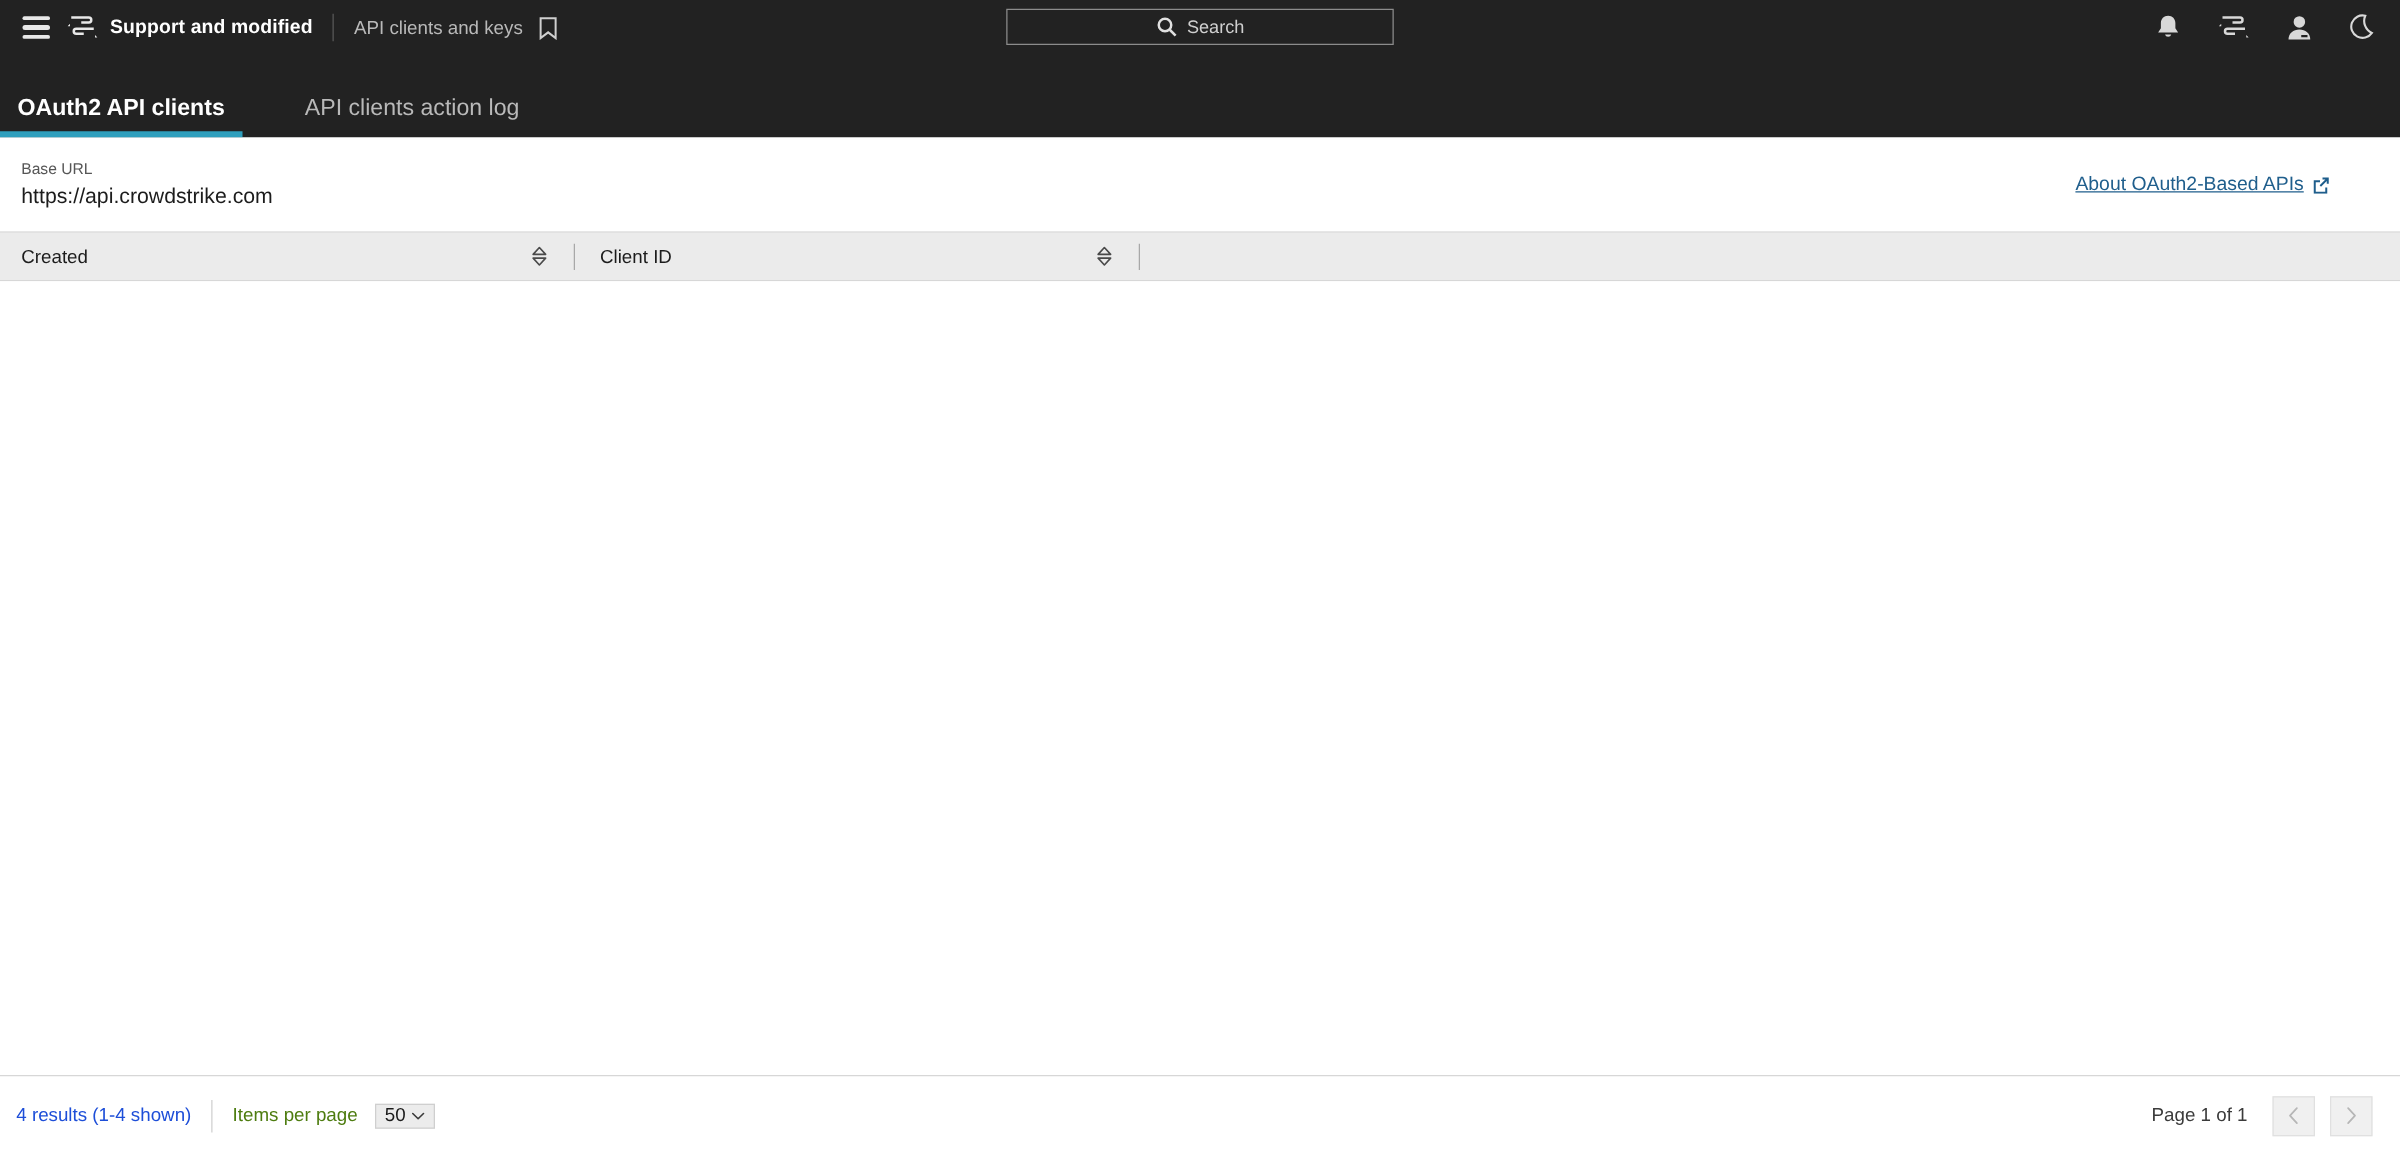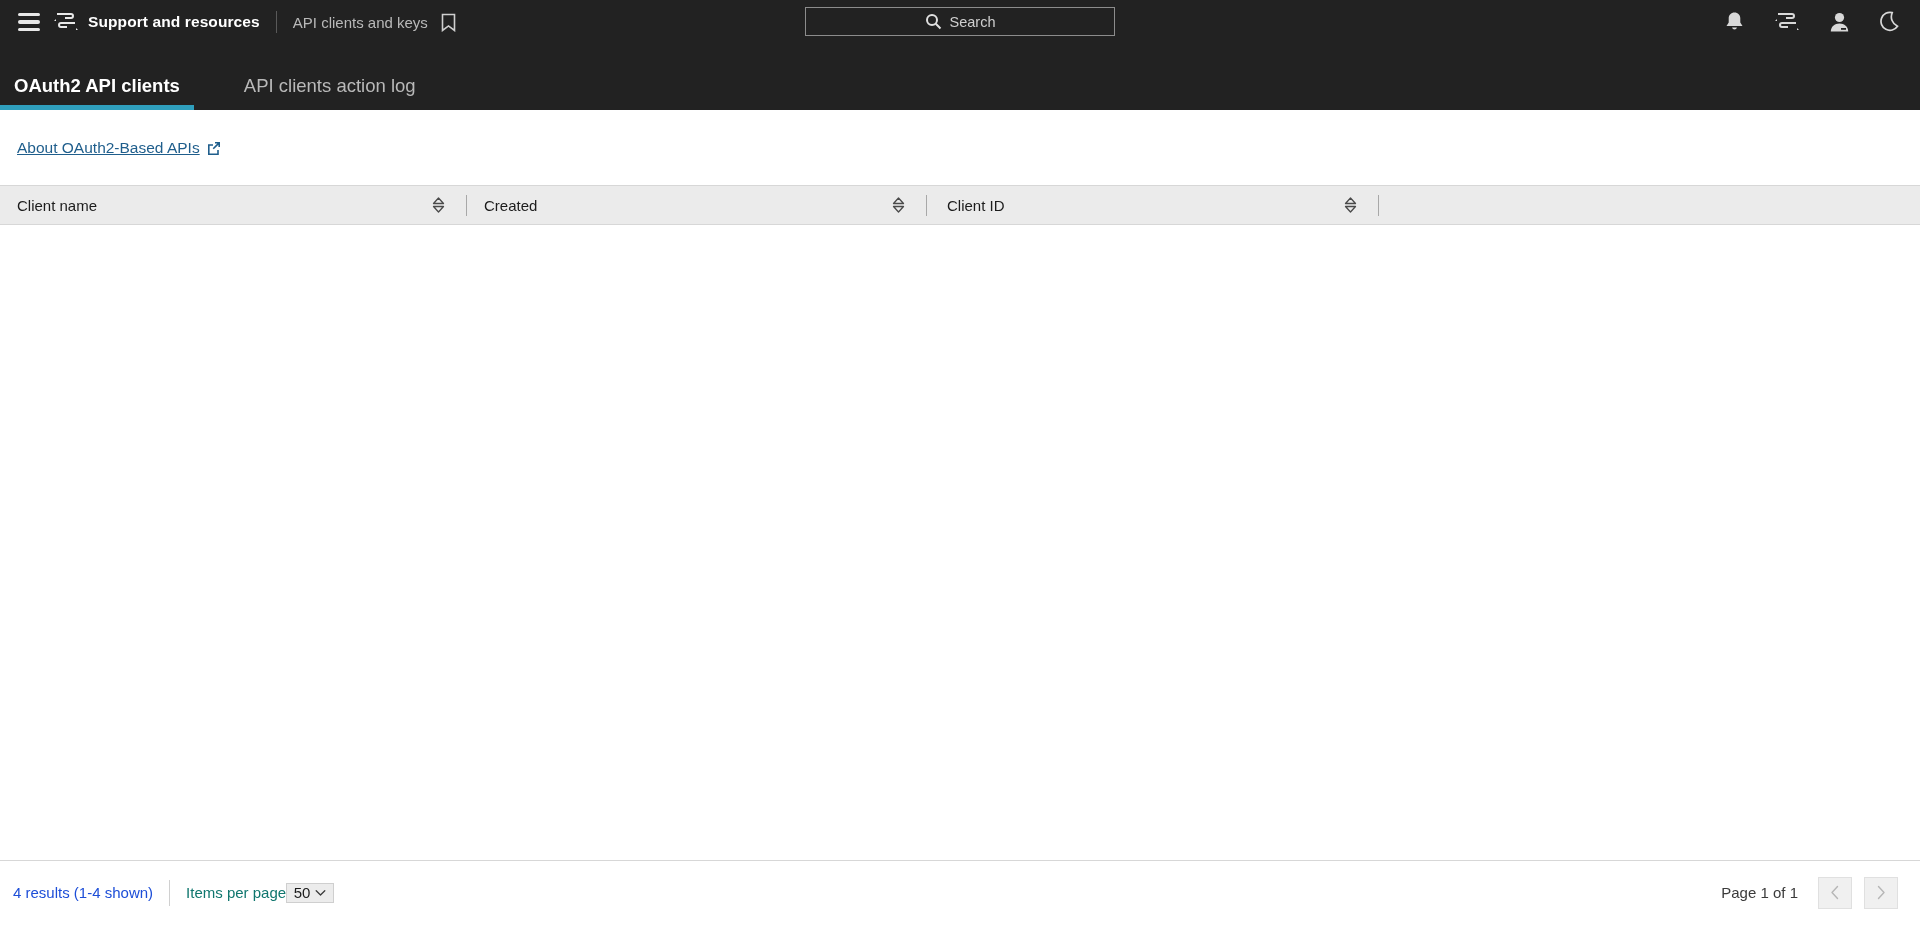--- a/index.html
+++ b/index.html
@@ -226,21 +226,21 @@
   .footleft {
     display: flex;
     align-items: center;
   }
   .results-text { font-size: 15px; color: #1d4ed8; }
   .fsep {
     width: 1px; height: 26px;
     background: #d0d0d0;
     margin: 0 16px;
   }
-  .ipp-label { font-size: 15px; color: #0f766e; }
+  .ipp-label { font-size: 15px; color: #4d7c0f; margin-right: 14px; }
   .ipp-select {
     width: 48px; height: 20px;
     background: #ececec;
     border: 1px solid #cfcfcf;
     display: flex;
     align-items: center;
     justify-content: center;
     gap: 5px;
     font-size: 15px;
     color: #1c1c1c;
@@ -276,21 +276,21 @@
 
   <div class="brand-mark">
     <svg width="24" height="22" viewBox="0 0 24 22" aria-hidden="true">
       <path d="M3 2 h14 a3 3 0 0 1 3 3 a3 3 0 0 1 -3 3 h-6 v-2 h6 a1 1 0 0 0 0-2 h-14z" fill="#e8e8e8"></path>
       <path d="M2 4 v4 l-2 2 l2 0 z" fill="#e8e8e8"></path>
       <path d="M21 11 h-14 a3 3 0 0 0 -3 3 a3 3 0 0 0 3 3 h6 v-2 h-6 a1 1 0 0 1 0-2 h14z" fill="#e8e8e8"></path>
       <path d="M22 13 v4 l2 2 l-2 0 z" fill="#e8e8e8"></path>
     </svg>
   </div>
 
-  <div class="brand-title">Support and resources</div>
+  <div class="brand-title">Support and modified</div>
 
   <div class="vsep"></div>
 
   <div class="crumb">API clients and keys</div>
 
   <div class="bookmark-btn">
     <svg width="15" height="19" viewBox="0 0 15 19" aria-hidden="true">
       <path d="M1.5 1.5 h12 v16 l-6 -4.6 l-6 4.6 z" fill="none" stroke="#cfcfcf" stroke-width="1.6"></path>
     </svg>
   </div>
@@ -342,45 +342,39 @@
   <div class="tab active">
     <span>OAuth2 API clients</span>
   </div>
   <div class="tab second">
     <span>API clients action log</span>
   </div>
 </div>
 
 <div class="urlrow">
 
+  <div class="urlblock">
+    <div class="url-label">Base URL</div>
+    <div class="url-value">https://api.crowdstrike.com</div>
+  </div>
 
   <div class="urlactions">
     <a class="aboutlink">
       <span>About OAuth2-Based APIs</span>
       <svg width="14" height="14" viewBox="0 0 14 14" aria-hidden="true">
         <path d="M1 3.2 h5 v1.6 h-3.4 v7.6 h7.6 v-3.4 h1.6 v5 h-10.8 z" fill="#1f5e8c"></path>
         <path d="M8 1 h5 v5 h-1.6 v-2.3 l-4.6 4.6 l-1.1 -1.1 l4.6 -4.6 h-2.3 z" fill="#1f5e8c"></path>
       </svg>
     </a>
   </div>
 
 </div>
 
 <div class="thead">
 
-  <div class="th th-client-name">
-    <span class="lbl">Client name</span>
-    <span class="sorticon">
-      <svg width="13" height="17" viewBox="0 0 13 17" aria-hidden="true">
-        <path d="M6.5 1.5 L11.5 7 H1.5 z" fill="none" stroke="#4a4a4a" stroke-width="1.3" stroke-linejoin="round"></path>
-        <path d="M6.5 15.5 L11.5 10 H1.5 z" fill="none" stroke="#4a4a4a" stroke-width="1.3" stroke-linejoin="round"></path>
-      </svg>
-    </span>
-    <span class="divider"></span>
-  </div>
 
   <div class="th th-created">
     <span class="lbl">Created</span>
     <span class="sorticon">
       <svg width="13" height="17" viewBox="0 0 13 17" aria-hidden="true">
         <path d="M6.5 1.5 L11.5 7 H1.5 z" fill="none" stroke="#4a4a4a" stroke-width="1.3" stroke-linejoin="round"></path>
         <path d="M6.5 15.5 L11.5 10 H1.5 z" fill="none" stroke="#4a4a4a" stroke-width="1.3" stroke-linejoin="round"></path>
       </svg>
     </span>
     <span class="divider"></span>

